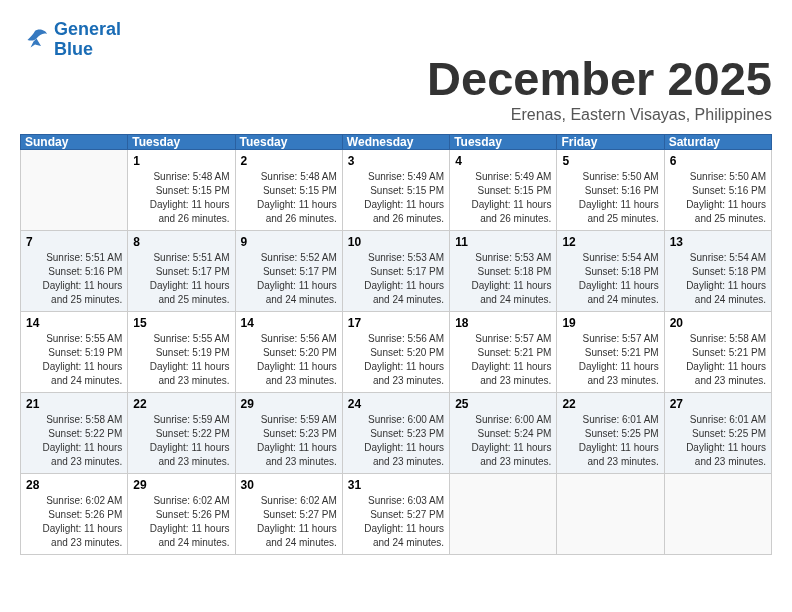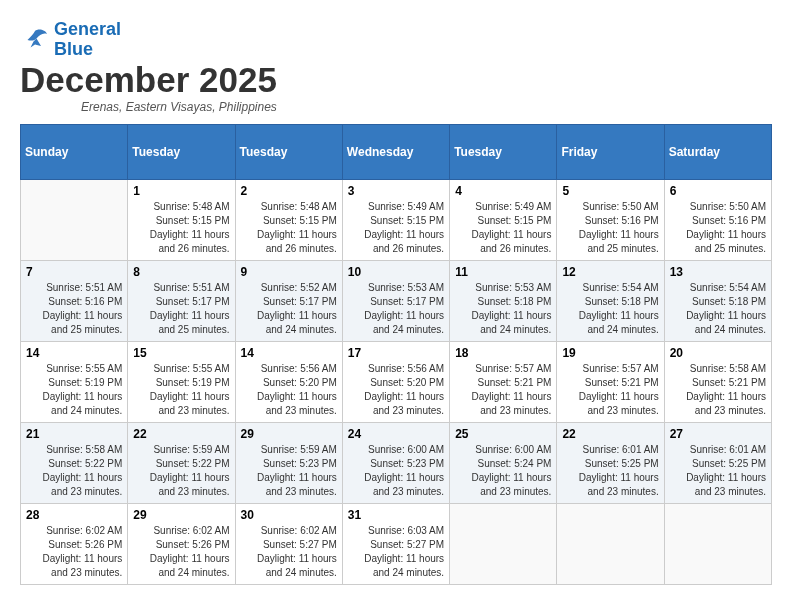--- a/index.html
+++ b/index.html
@@ -8,21 +8,20 @@
       background: #fff;
       width: 792px;
       min-height: 612px;
       padding: 20px;
     }
     .header {
       display: flex;
       justify-content: space-between;
       align-items: flex-start;
       margin-bottom: 10px;
-      flex-direction: column;
     }
     .logo {
       display: flex;
       align-items: center;
       gap: 4px;
     }
     .logo-text {
       font-size: 18px;
       font-weight: bold;
       color: #333;
@@ -32,38 +31,38 @@
       color: #1a6cb5;
     }
     .logo-bird {
       width: 30px;
       height: 30px;
     }
     .title-area {
       text-align: right;
     }
     .month-title {
-      font-size: 35px;
+      font-size: 47px;
       font-weight: bold;
       color: #333;
+      margin-top: 31px;
     }
     .location {
-      font-size: 12px;
+      font-size: 16px;
       color: #555;
-      font-style: italic;
     }
     .calendar {
       width: 100%;
       border-collapse: collapse;
       font-size: 11px;
     }
     .calendar th {
       background-color: #3579c0;
       color: white;
-      padding: 20px 4px;
+      padding: 0 4px;
       text-align: left;
       font-size: 12px;
       font-weight: bold;
       border: 1px solid #2a60a0;
     }
     .calendar td {
       border: 1px solid #ccc;
       vertical-align: top;
       padding: 4px 5px;
       width: 107px;

